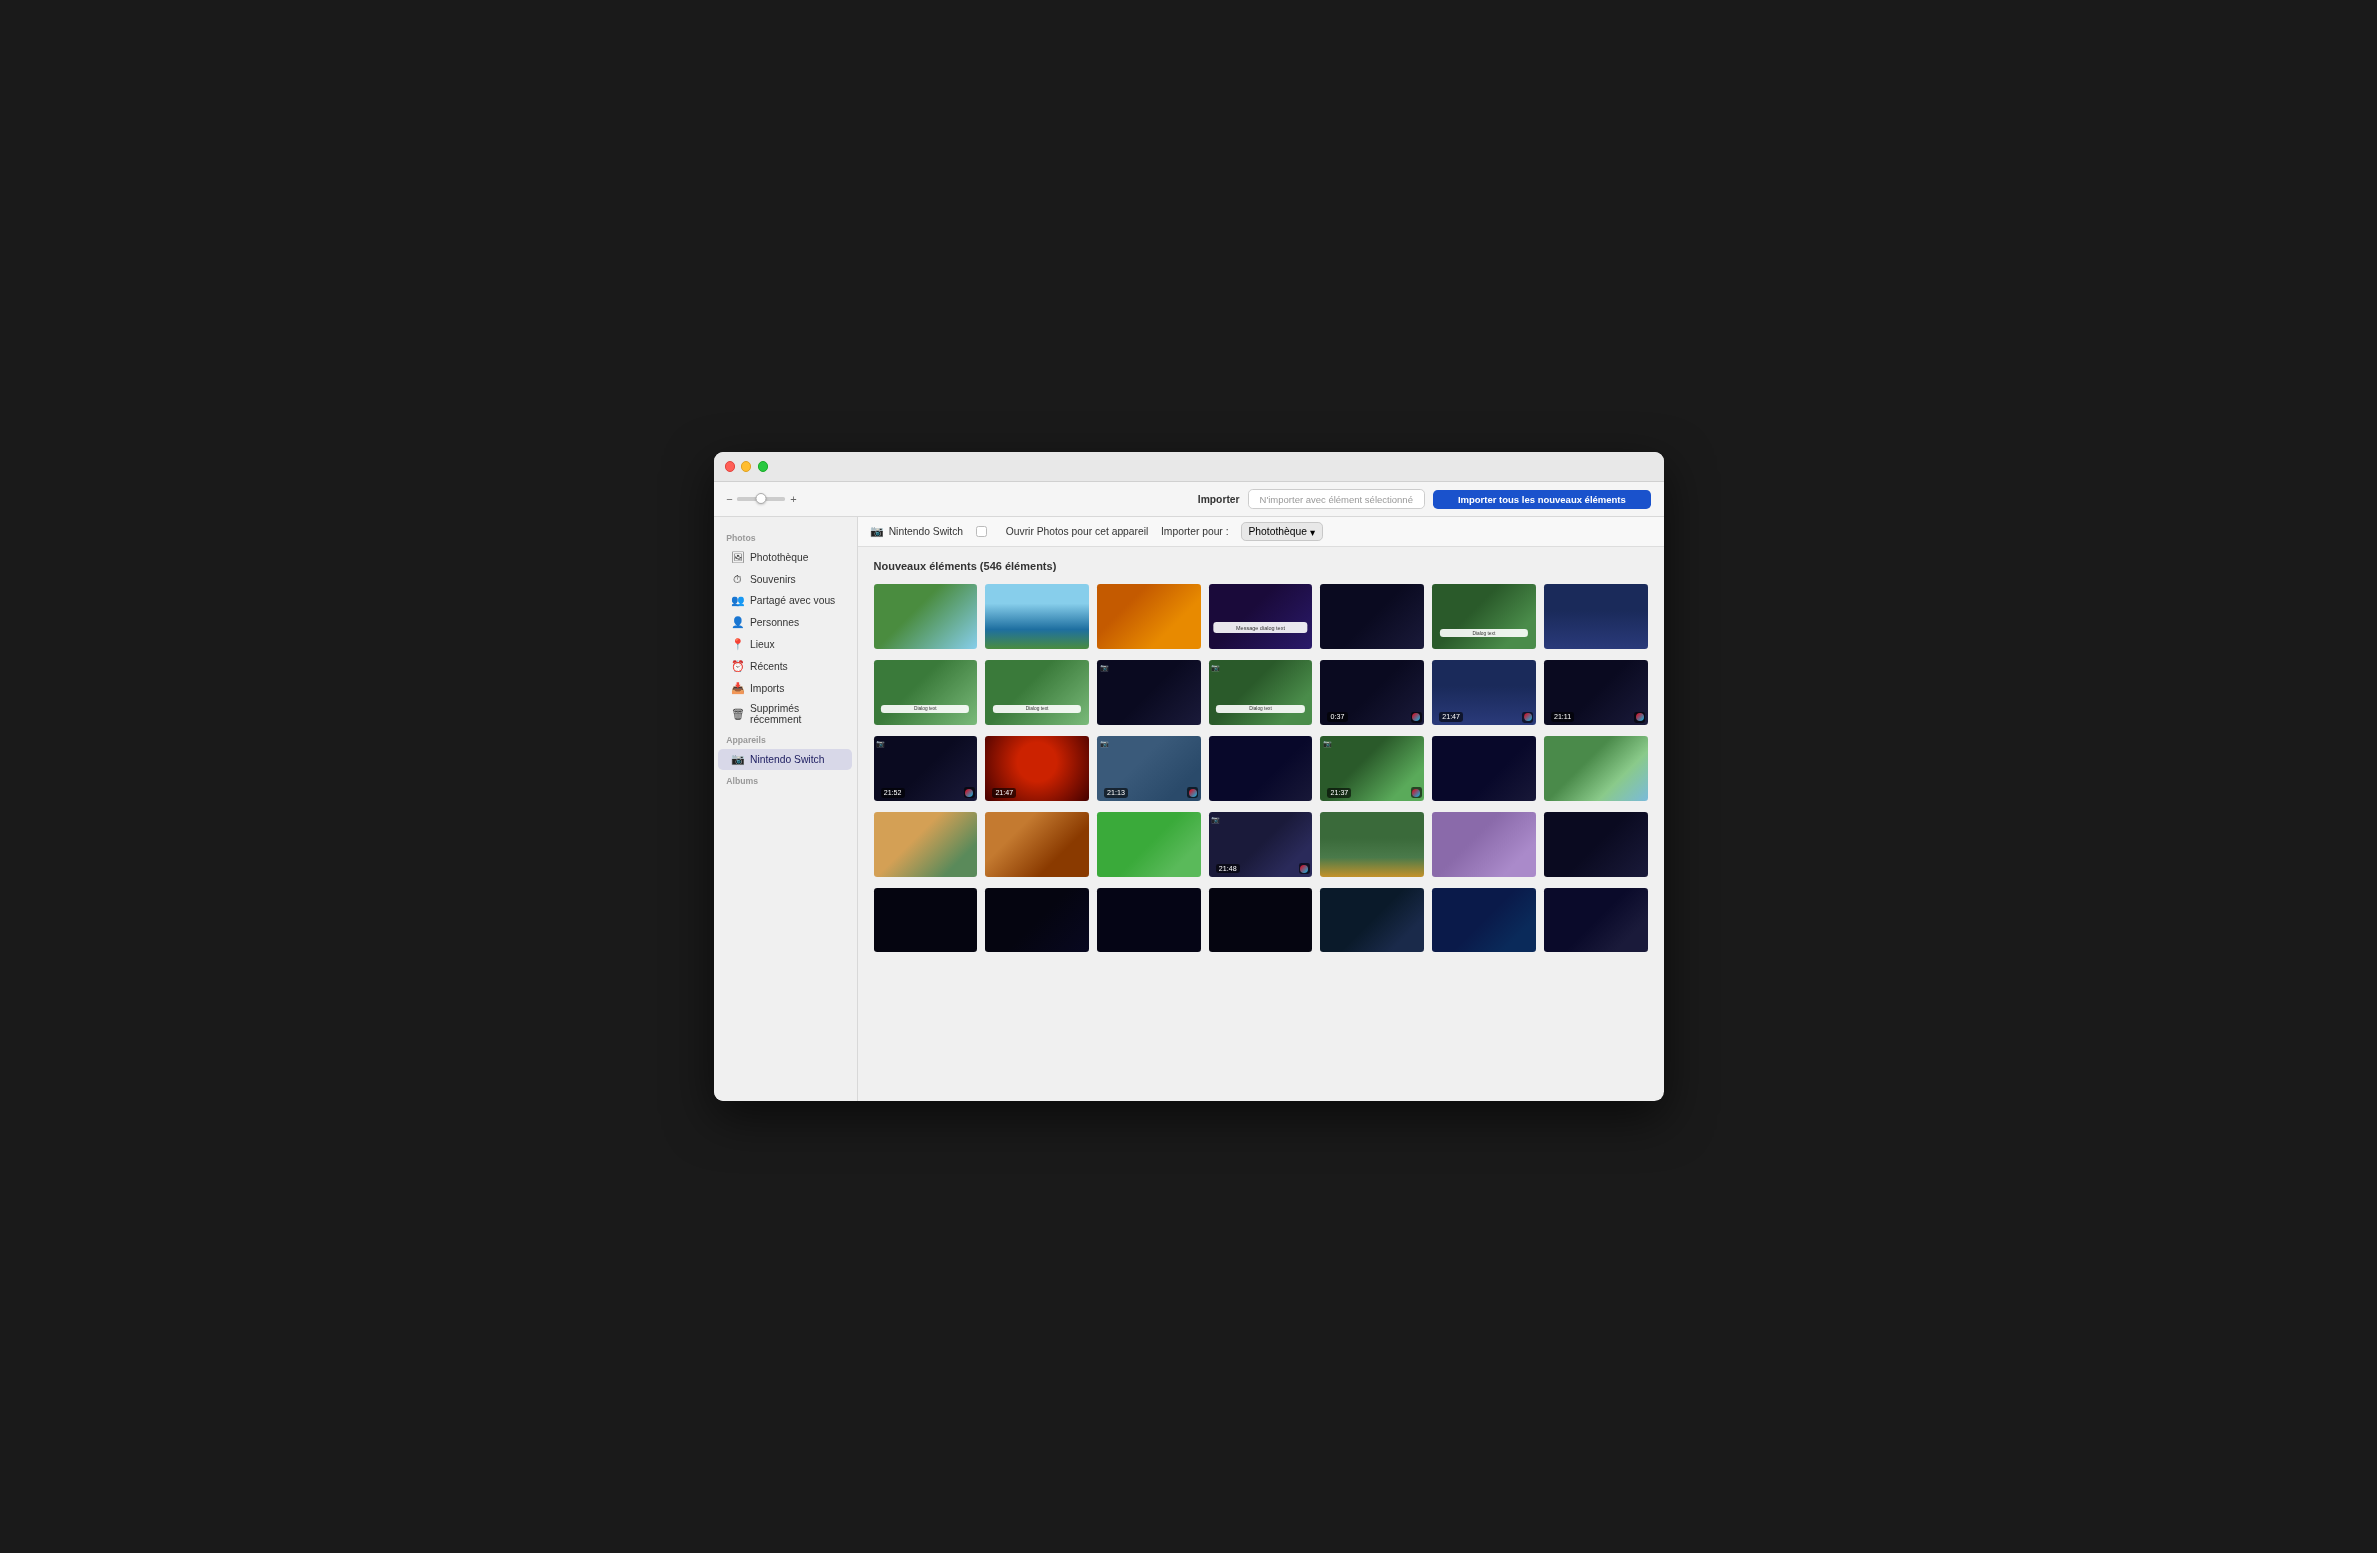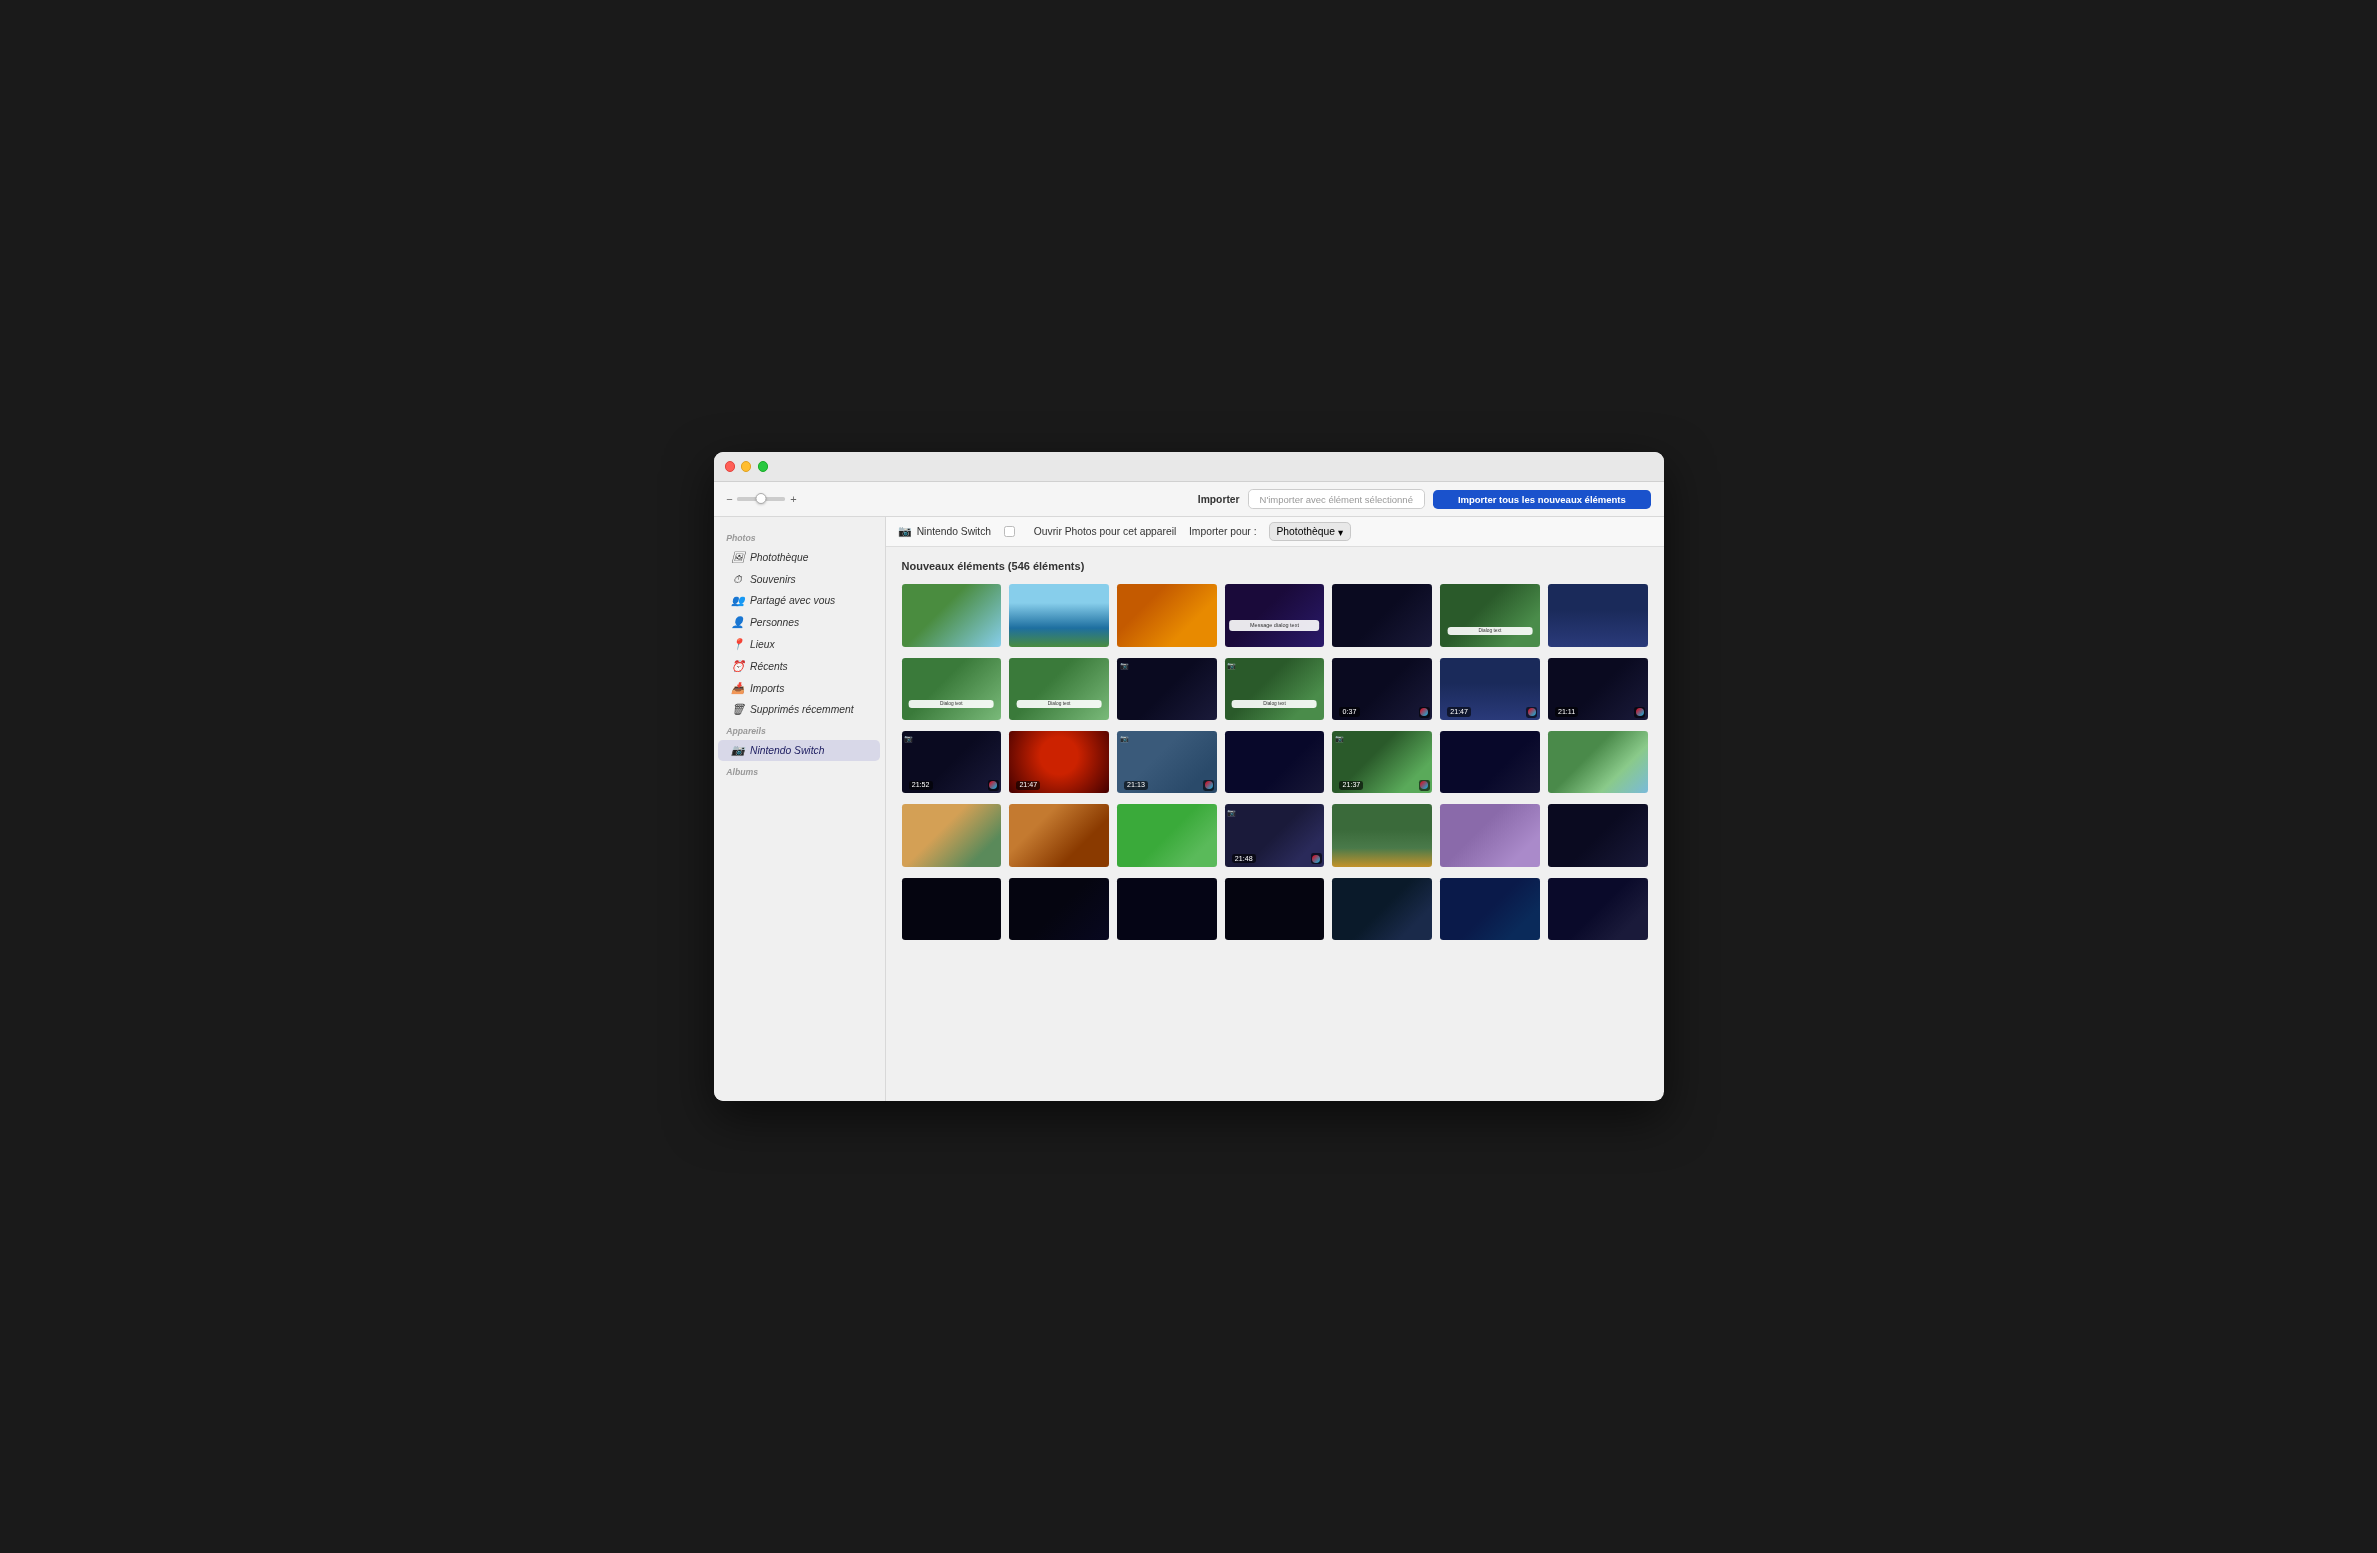--- a/index.html
+++ b/index.html
@@ -101,27 +101,26 @@
       font-weight: 600;
       color: white;
       cursor: pointer;
     }
     .app-body {
       display: flex;
       flex: 1;
       overflow: hidden;
     }
     .sidebar {
-      width: 172px;
+      width: 144px;
       background: #f0f0f0;
       border-right: 0.8px solid #d8d8d8;
       padding: 11px 0;
       flex-shrink: 0;
       overflow-y: auto;
-      font-style: italic;
     }
     .sidebar-section-label {
       font-size: 8.7px;
       font-weight: 700;
       color: #999;
       padding: 4.8px 12.7px 3.2px;
       text-transform: none;
       letter-spacing: 0;
     }
     .sidebar-item {

